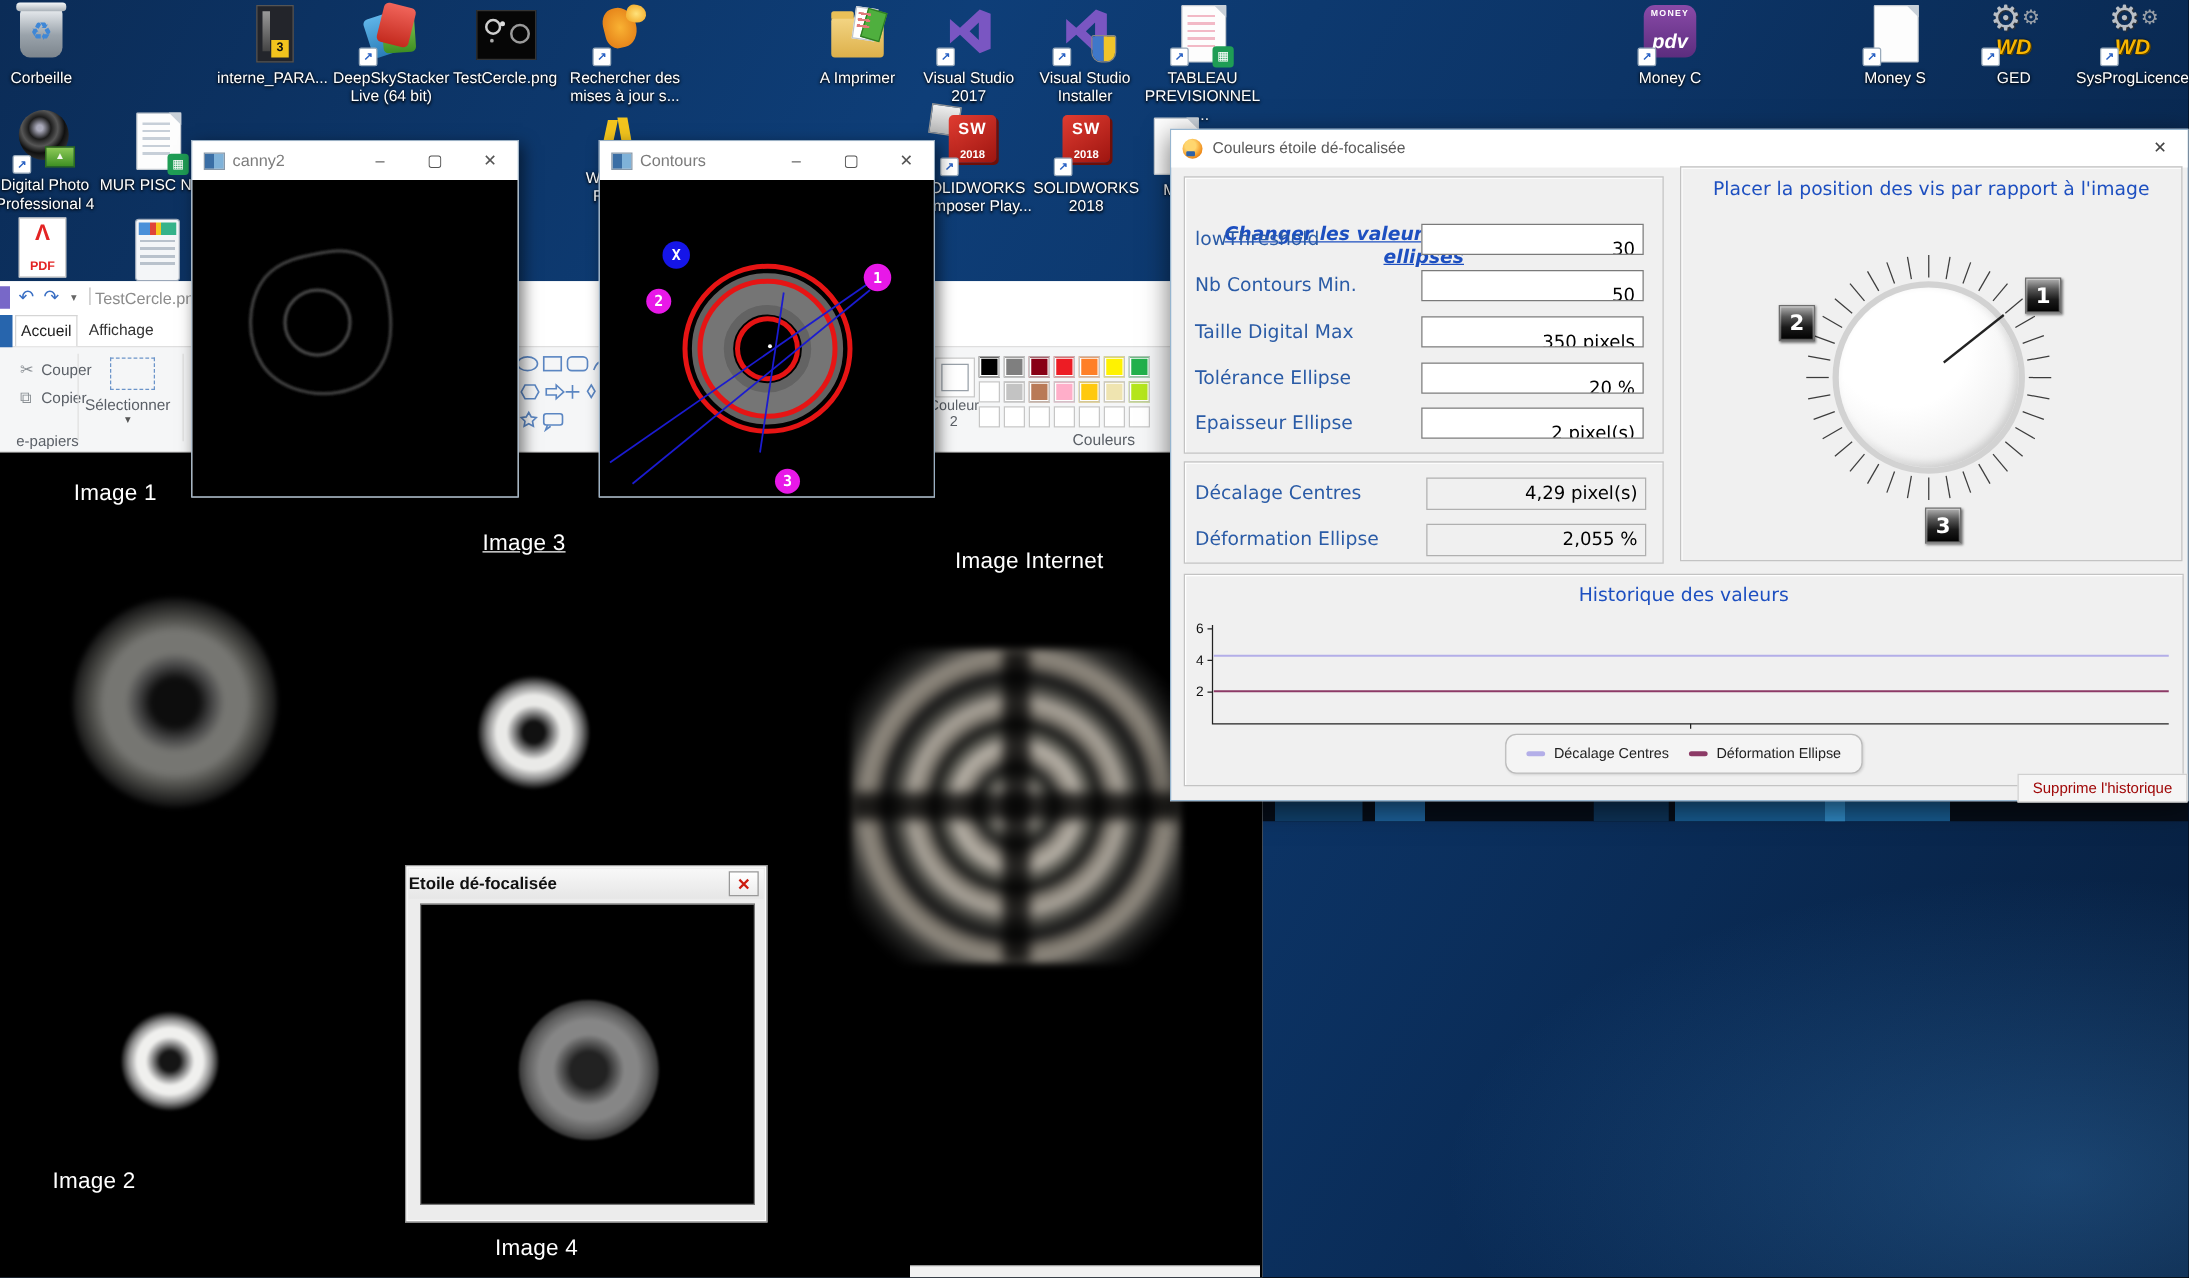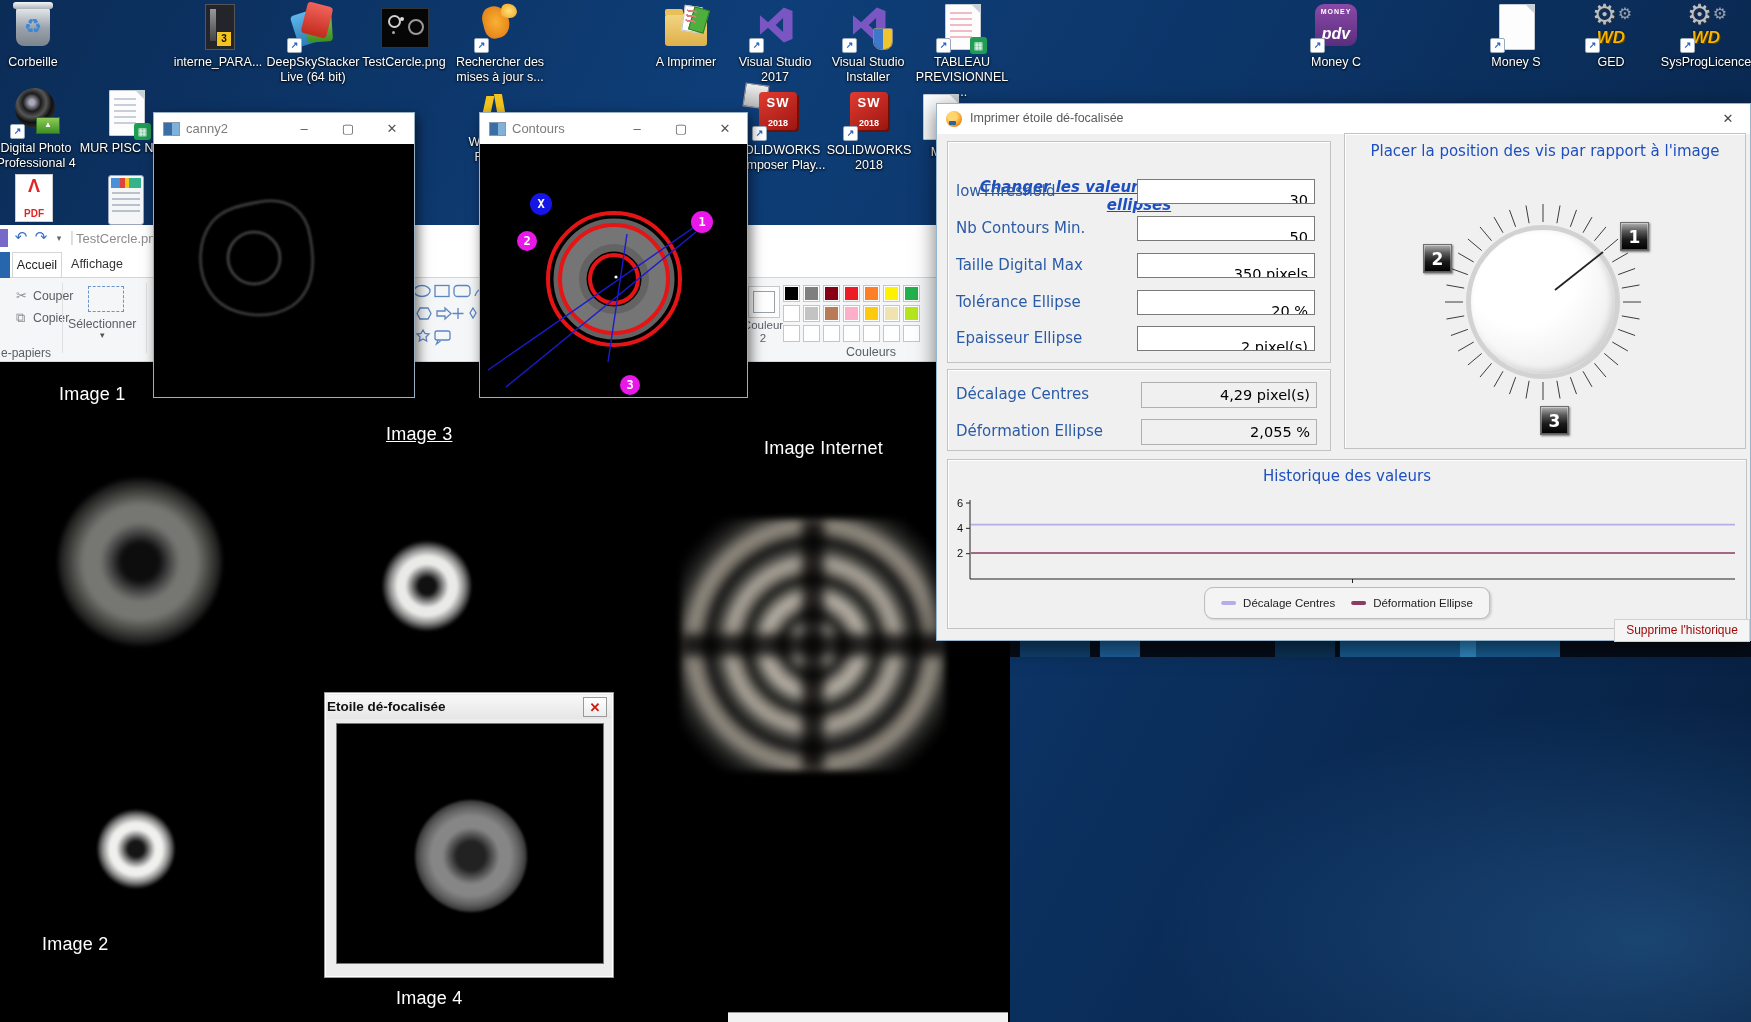--- a/index.html
+++ b/index.html
@@ -77,21 +77,21 @@
   #paint .qat{position:absolute;left:0;top:0;width:100%;height:27px;background:#fff;}
   #paint .qat .glyph{position:absolute;top:3px;font-size:15px;color:#3a6fc4;width:18px;text-align:center;}
   #paint .qat .ptitle{position:absolute;left:76px;top:6px;font-size:13px;color:#8c8c8c;}
   #paint .tabrow{position:absolute;left:0;top:27px;width:100%;height:26px;background:#fff;border-bottom:1px solid #d5d5d5;box-sizing:border-box;}
   #paint .fstub{position:absolute;left:0;top:0;width:10px;height:26px;background:#2765ad;}
   #paint .tab{position:absolute;top:0;height:25px;font-size:12.5px;line-height:25px;text-align:center;color:#333;}
   #paint .tab.active{background:#fff;border:1px solid #d5d5d5;border-bottom:none;color:#1e1e1e;box-sizing:border-box;}
   #paint .ribbon{position:absolute;left:0;top:53px;width:100%;height:84px;background:#f5f6f7;border-bottom:1px solid #d8d8d8;box-sizing:border-box;}
   .rtxt{position:absolute;font-size:12.3px;color:#5a5f66;}
   .rglyph{position:absolute;color:#8a8f94;font-size:13px;}
-  .grouplabel{position:absolute;font-size:12px;color:#5a5f66;}
+  .grouplabel{position:absolute;font-size:12px;color:#5a5f66;margin-left:12px;}
   .vsep{position:absolute;top:5px;width:1px;height:70px;background:#e0e0e0;}
   .dashsel{position:absolute;border:1.5px dashed #6b94c9;}
   .toolbox{position:absolute;border:1px solid #8a9097;background:#fdfdfd;}
   .cbox{position:absolute;width:30px;height:30px;background:#fdfdfd;border:1px solid #c8c8c8;}
   .cbox .swatch{position:absolute;left:4px;top:4px;width:20px;height:20px;border:1px solid #98a0a8;}
   #palette{position:absolute;display:grid;grid-template-columns:repeat(7,17px);grid-auto-rows:17px;gap:3px;}
   .pcell{width:17px;height:17px;border:1px solid #c6c6c6;box-sizing:border-box;box-shadow:inset 0 0 0 1px #fff;}
   #pcanvas{position:absolute;left:0;top:137px;width:1010px;height:660px;background:#000;overflow:hidden;}
   .canvlabel{position:absolute;color:#fff;font-size:18px;font-weight:500;letter-spacing:.2px;}
   .donut{position:absolute;border-radius:50%;}
@@ -547,21 +547,21 @@
   <div class="seg" style="left:1010px;width:741px;background:#060d18;"></div>
   <div class="seg" style="left:1020px;width:70px;background:#10406b;"></div>
   <div class="seg" style="left:1100px;width:40px;background:#1c5f97;"></div>
   <div class="seg" style="left:1275px;width:60px;background:#0d3256;"></div>
   <div class="seg" style="left:1340px;width:220px;background:#175a8e;"></div>
   <div class="seg" style="left:1460px;width:16px;background:#2f86c0;"></div>
 
   <div id="dlg">
     <div class="dtbar">
       <span class="dticon"></span>
-      <span class="dtitle">Imprimer étoile dé-focalisée</span>
+      <span class="dtitle">Couleurs étoile dé-focalisée</span>
       <span class="dclose">✕</span>
     </div>
 
     <div class="grp" style="left:10px;top:37px;width:384px;height:222px;">
       <div class="heading link" style="top:8px;margin-top:28px;">Changer les valeurs pour détecter les ellipses</div>
       <div class="flabel" style="left:8px;top:40px;">lowThreshold</div>
       <input class="fin" style="left: 189px; top: 37px;" readonly="" value="30">
       <div class="flabel" style="left:8px;top:77px;">Nb Contours Min.</div>
       <input class="fin" style="left: 189px; top: 74px;" readonly="" value="50">
       <div class="flabel" style="left:8px;top:114px;">Taille Digital Max</div>

